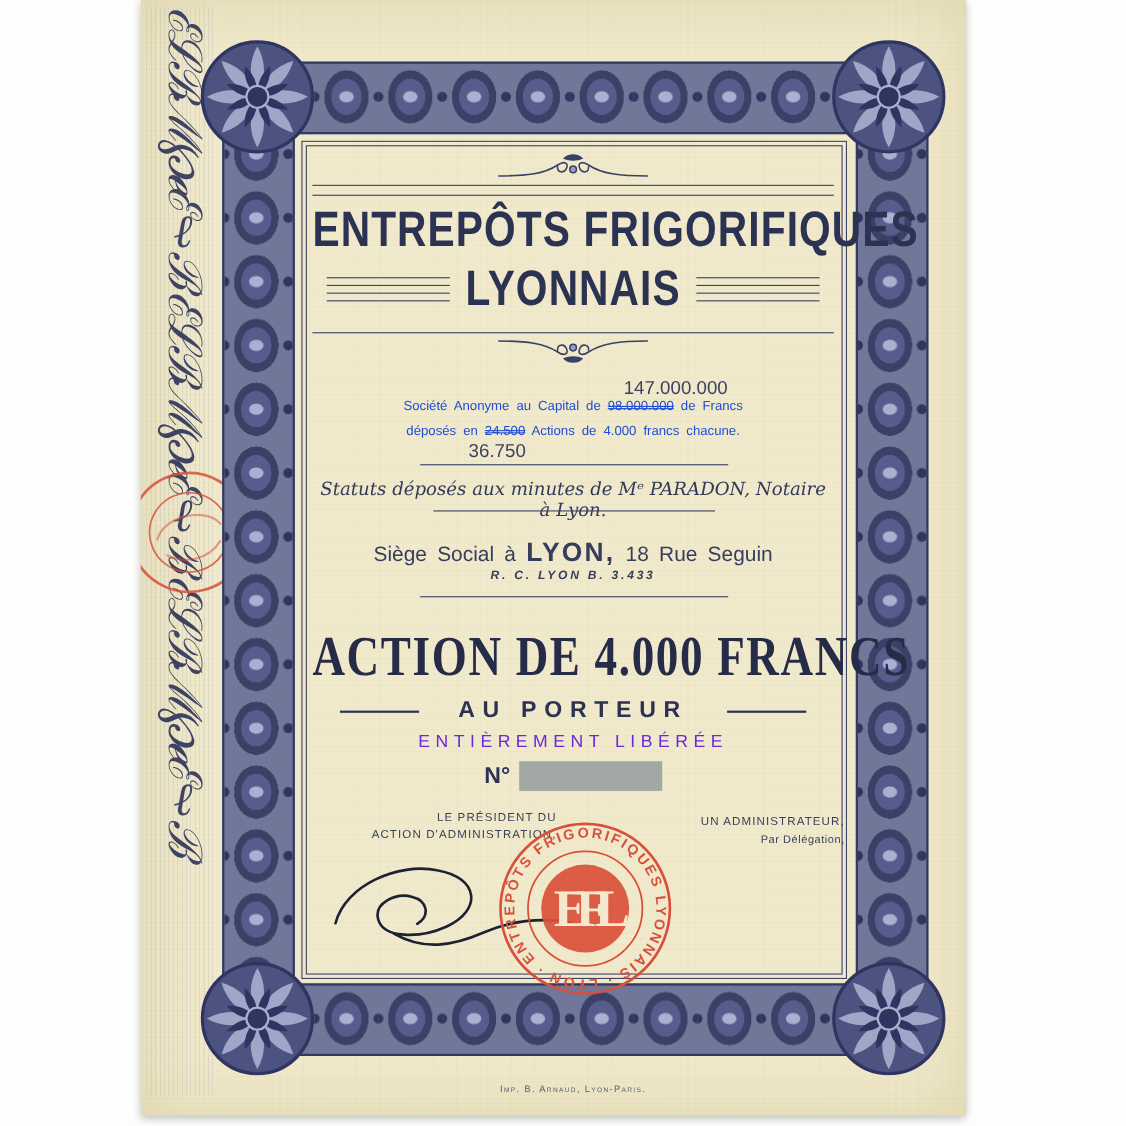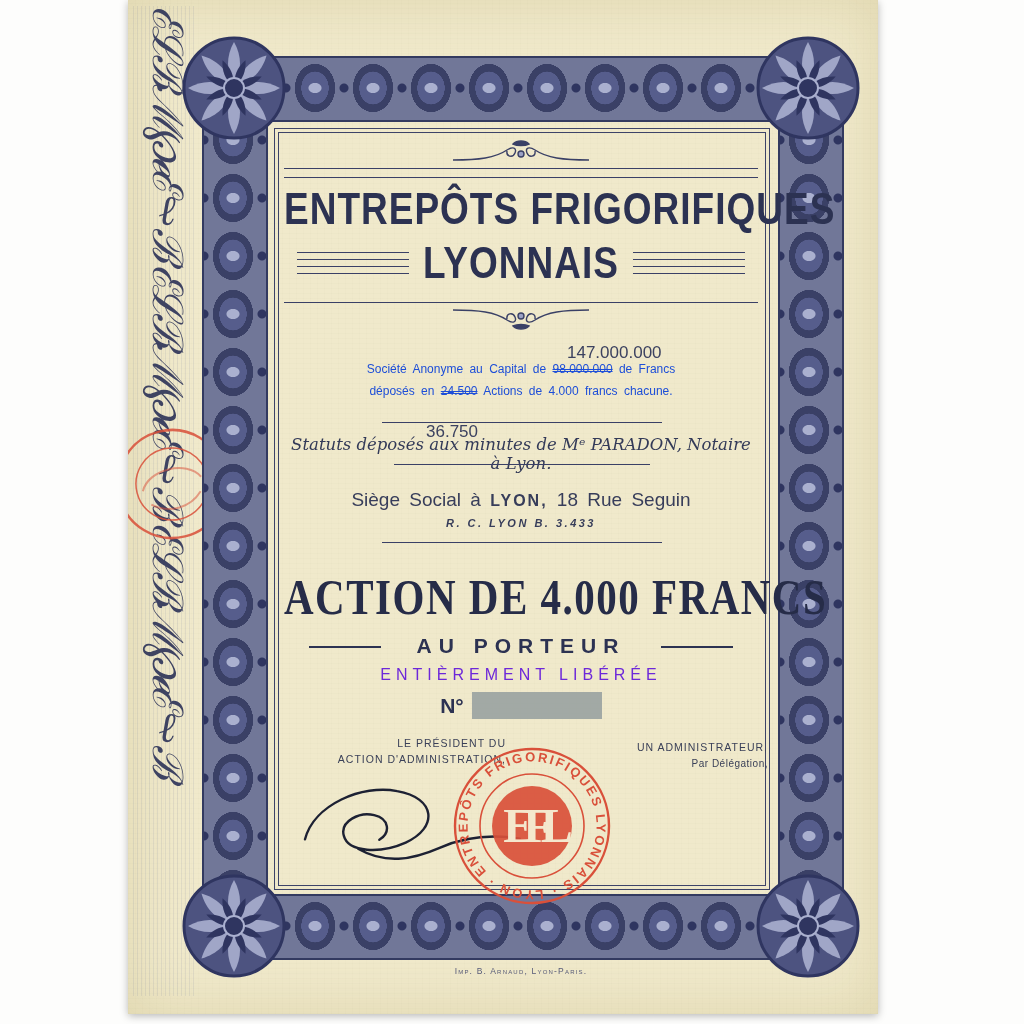--- a/index.html
+++ b/index.html
@@ -46,33 +46,33 @@
   .title{font-weight:700;font-size:37px;letter-spacing:1px;color:#2c3252;
     transform:scaleY(1.22);transform-origin:center;white-space:nowrap;}
   .title-row{display:flex;align-items:center;justify-content:center;gap:14px;}
   .rule-stack{flex:0 0 112px;display:flex;flex-direction:column;gap:6px;}
   .rule-stack div{border-top:1px solid #3a4066;height:0;}
   .cap-line{font-size:12px;word-spacing:3px;color:#1d4ed8;}
   .strike{text-decoration:line-through;text-decoration-style:double;text-decoration-thickness:1px;}
   .corr{font-size:17px;color:#3c4260;text-align:left;}
   .statuts{font-family:"DejaVu Serif",serif;font-style:italic;font-size:16.5px;color:#333a58;}
   .siege{font-size:19px;color:#373d5a;word-spacing:4px;}
-  .siege b{font-size:16px;letter-spacing:2px;font-weight:700;}
+  .siege b{font-size:24px;letter-spacing:2px;font-weight:700;}
   .rc{font-size:11px;font-weight:700;letter-spacing:2.5px;color:#373d5a;font-style:italic;}
   .action{font-family:"Liberation Serif",serif;font-weight:700;font-size:41px;letter-spacing:1.5px;
     color:#262c48;transform:scaleY(1.25);transform-origin:center;white-space:nowrap;}
   .porteur-row{display:flex;align-items:center;justify-content:center;gap:36px;}
   .porteur{font-size:21px;font-weight:700;letter-spacing:7px;color:#2c3252;}
   .dash{flex:0 0 72px;border-top:2px solid #2c3252;height:0;margin-top:2px;}
   .liberee{font-size:16px;letter-spacing:5px;color:#6d28d9;}
   .numero-row{display:flex;align-items:center;justify-content:center;gap:8px;}
   .numero{font-size:21px;font-weight:700;color:#2c3252;}
   .redaction{width:130px;height:27px;background:#9da5a2;opacity:.95;}
   .officer{position:absolute;font-size:10.5px;letter-spacing:1px;color:#3a4058;text-align:right;line-height:1.5;}
-  .printer{font-size:8.5px;letter-spacing:1.2px;color:#565a78;font-variant:small-caps;}
+  .printer{font-size:8.5px;letter-spacing:1.2px;color:#565a78;font-variant:small-caps;margin-top:19px;}
   .partial-stamp{position:absolute;left:-16px;top:424px;opacity:.85;transform:rotate(-14deg);}
   .sig{position:absolute;left:158px;top:768px;transform:rotate(-5deg);}
   .stamp{position:absolute;left:322px;top:744px;}
 </style>
 </head>
 <body>
 
 <svg width="0" height="0" style="position:absolute">
   <defs>
     <g id="rosette-def">
@@ -172,21 +172,21 @@
     <div class="blk cap-line" style="top:362px">
       <span>Société Anonyme au Capital de</span>
       <span class="strike">98.000.000</span>
       <span>de Francs</span>
     </div>
     <div class="blk cap-line" style="top:384px">
       <span>déposés en</span>
       <span class="strike">24.500</span>
       <span>Actions de 4.000 francs chacune.</span>
     </div>
-    <div class="blk corr" style="top:422px;padding-left:142px">36.750</div>
+    <div class="blk corr" style="top:400px;padding-left:142px">36.750</div>
 
     <hr class="rule-orn" style="position:absolute;left:254px;top:422px;width:280px">
 
     <div class="blk statuts" style="top:435px">Statuts déposés aux minutes de Mᵉ PARADON, Notaire à Lyon.</div>
 
     <hr class="rule-orn" style="position:absolute;left:266px;top:464px;width:256px">
 
     <div class="blk siege" style="top:489px">
       <span>Siège Social à</span>
       <b>LYON,</b>

